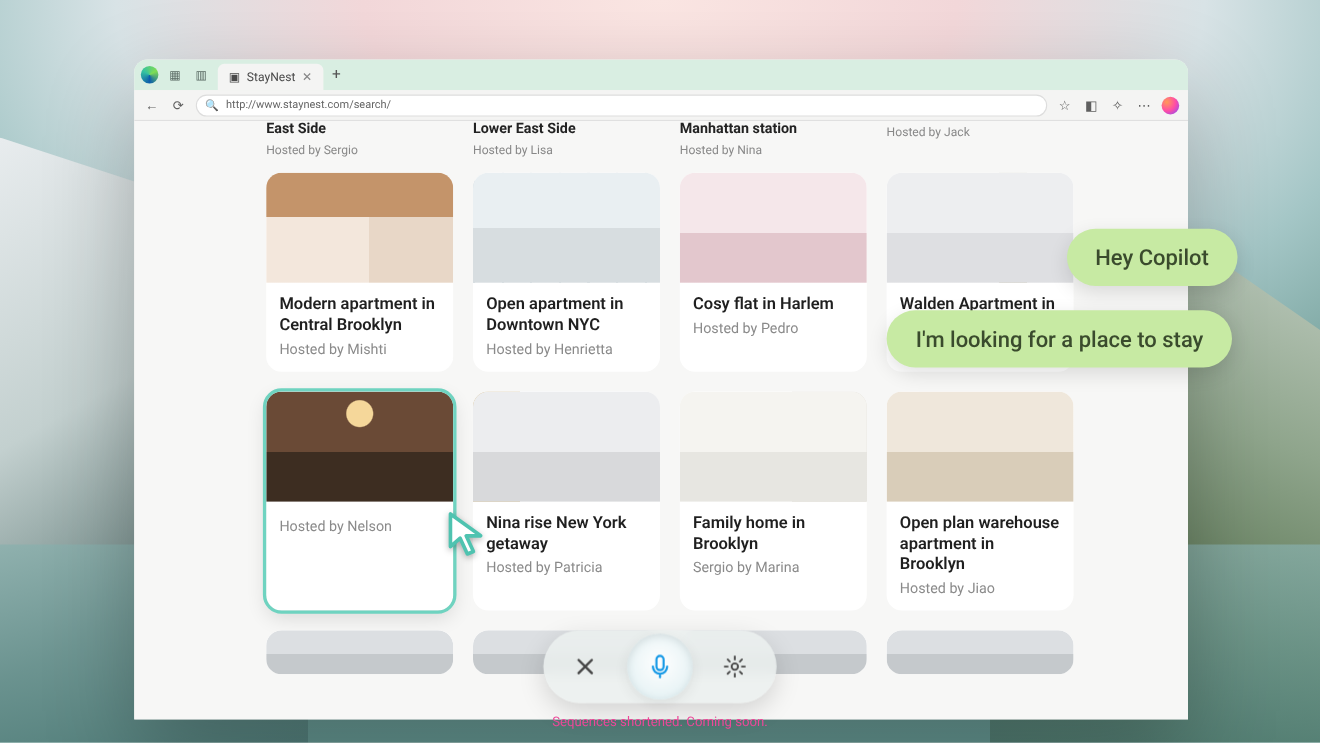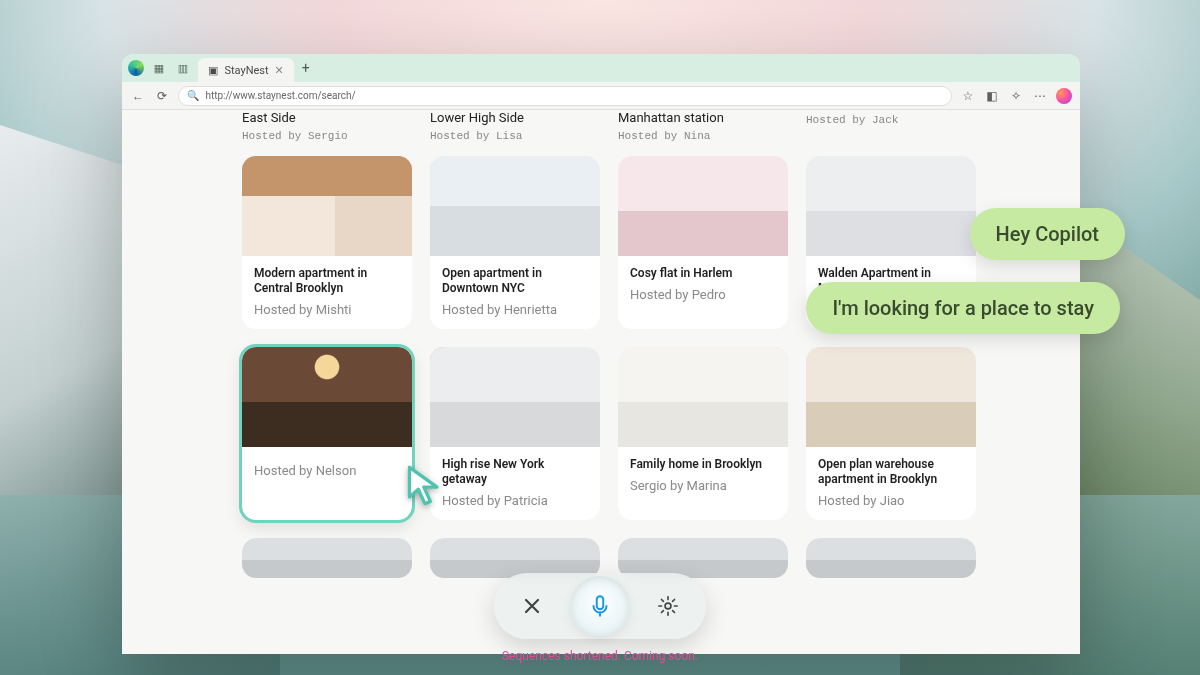--- a/index.html
+++ b/index.html
@@ -46,27 +46,27 @@
   .tb-btn { width:16px; height:16px; display:flex; align-items:center;justify-content:center; color:#5f5f5f; font-size:12px;}
   .addr { flex:1; height:20px; background:#fff; border:1px solid #ddd; border-radius:10px; display:flex; align-items:center; padding:0 8px; font-size:10px; color:#666; gap:6px;}
   .addr .lock { font-size:10px; }
   .toolbar-right { display:flex; gap:8px; align-items:center; }
   .copilot-orb { width:16px;height:16px;border-radius:50%;background:radial-gradient(circle at 30% 30%, #ff9a56, #ff4da6 50%, #7b4dff);}
 
   
   .content { position:absolute; top:56px; left:0; right:0; bottom:0; padding:0 120px 40px 120px; overflow:hidden; background:#f7f7f6;}
   .grid { display:grid; grid-template-columns: repeat(4, 170px); gap:18px 18px; justify-content:start; }
   .stub-row { display:grid; grid-template-columns: repeat(4, 170px); gap:18px; margin-bottom:14px;}
-  .stub-title { font-size:13px; font-weight:400; color:#222; line-height:1.25;}
-  .stub-host { font-size:11px; color:#888; margin-top:4px;font-family:Liberation Mono, monospace;}
+  .stub-title { font-size:13px; font-weight:700; color:#222; line-height:1.25;}
+  .stub-host { font-size:11px; color:#888; margin-top:4px;}
   .card { width:170px; background:#fff; border-radius:14px; overflow:hidden; position:relative; display:flex; flex-direction:column; }
   .card.selected { outline:3px solid #6fd3c0; outline-offset:0; box-shadow:0 6px 18px rgba(0,0,0,.12);}
   .thumb { height:100px; }
   .card-body { padding:10px 12px 12px 12px; }
-  .card-title { font-size:12px; font-weight:650; color:#1f1f1f; line-height:1.25; }
+  .card-title { font-size:15px; font-weight:650; color:#1f1f1f; line-height:1.25; }
   .card-host { font-size:13px; color:#8a8a8a; margin-top:6px; }
   .partial-row { display:grid; grid-template-columns: repeat(4, 170px); gap:18px; margin-top:18px;}
   .partial-card .thumb { height:40px; border-radius:14px 14px 0 0; }
 
   
   .cursor { position:absolute; width:44px; height:44px; pointer-events:none; filter: drop-shadow(0 2px 3px rgba(0,0,0,.3)); }
 
   
   .voice-pill {
     position:absolute; left:50%; transform:translateX(-50%); bottom:36px;
@@ -154,21 +154,21 @@
   </div>
 
   <div class="content">
 
     <div class="stub-row" id="stub-row">
         <div>
           <div class="stub-title">East Side</div>
           <div class="stub-host">Hosted by Sergio</div>
         </div>
         <div>
-          <div class="stub-title">Lower High Side</div>
+          <div class="stub-title">Lower East Side</div>
           <div class="stub-host">Hosted by Lisa</div>
         </div>
         <div>
           <div class="stub-title">Manhattan station</div>
           <div class="stub-host">Hosted by Nina</div>
         </div>
         <div>
           <div class="stub-title"></div>
           <div class="stub-host">Hosted by Jack</div>
         </div>
@@ -205,21 +205,21 @@
         </div>
         <div class="card selected">
           <div class="thumb room-e"></div>
           <div class="card-body">
             <div class="card-host">Hosted by Nelson</div>
           </div>
         </div>
         <div class="card">
           <div class="thumb room-f"></div>
           <div class="card-body">
-            <div class="card-title">High rise New York getaway</div>
+            <div class="card-title">Nina rise New York getaway</div>
             <div class="card-host">Hosted by Patricia</div>
           </div>
         </div>
         <div class="card">
           <div class="thumb room-g"></div>
           <div class="card-body">
             <div class="card-title">Family home in Brooklyn</div>
             <div class="card-host">Sergio by Marina</div>
           </div>
         </div>

